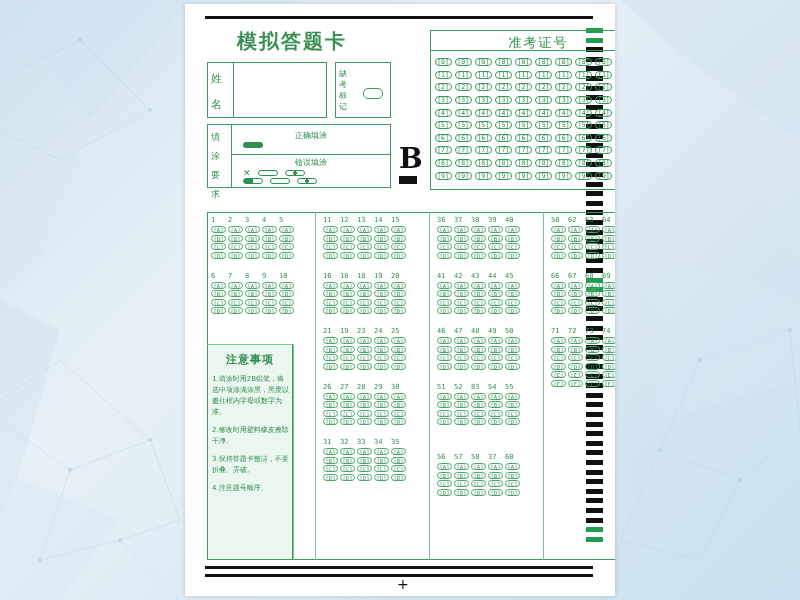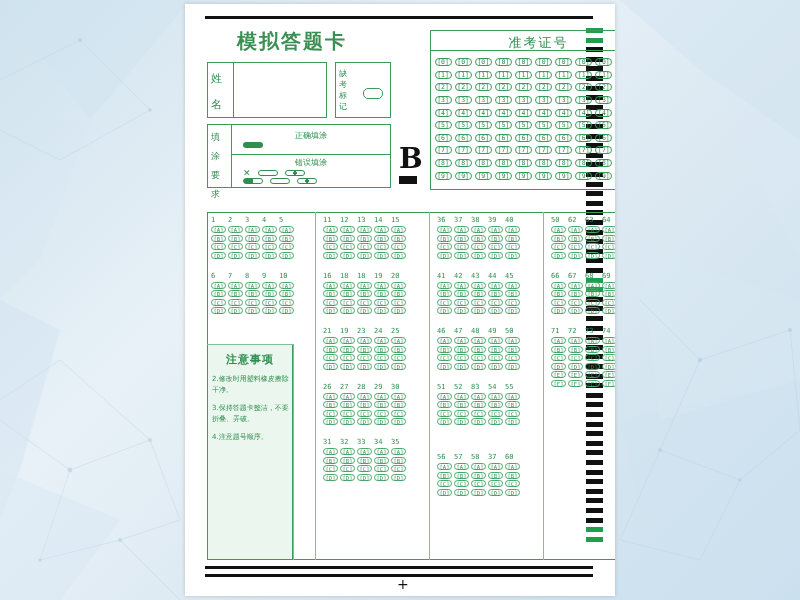--- a/index.html
+++ b/index.html
@@ -1801,20 +1801,21 @@
                   <div class="obub">[F]</div>
                 </div>
               </div>
             </div>
           </div>
         </div>
 
       <div class="box" id="notice-box"></div>
       <div id="notice-title">注意事项</div>
       <div id="notice-body">
+          <p>1.填涂时用2B铅笔，将选中项涂满涂黑，黑度以盖住框内字母或数字为准。</p>
           <p>2.修改时用塑料橡皮擦除干净。</p>
           <p>3.保持答题卡整洁，不要折叠、弄破。</p>
           <p>4.注意题号顺序。</p>
         </div>
 
     <div class="vsep" style="left: 130px; top: 208px; height: 348px;"></div>
         <div class="vsep" style="left: 244px; top: 208px; height: 348px;"></div>
         <div class="vsep" style="left: 358px; top: 208px; height: 348px;"></div>
         <div class="vsep" style="left: 108px; top: 340px; height: 216px;"></div>
         <div style="position: absolute; left: 22px; top: 340px; width: 86px; height: 1px; background: rgb(124, 195, 148);"></div>

